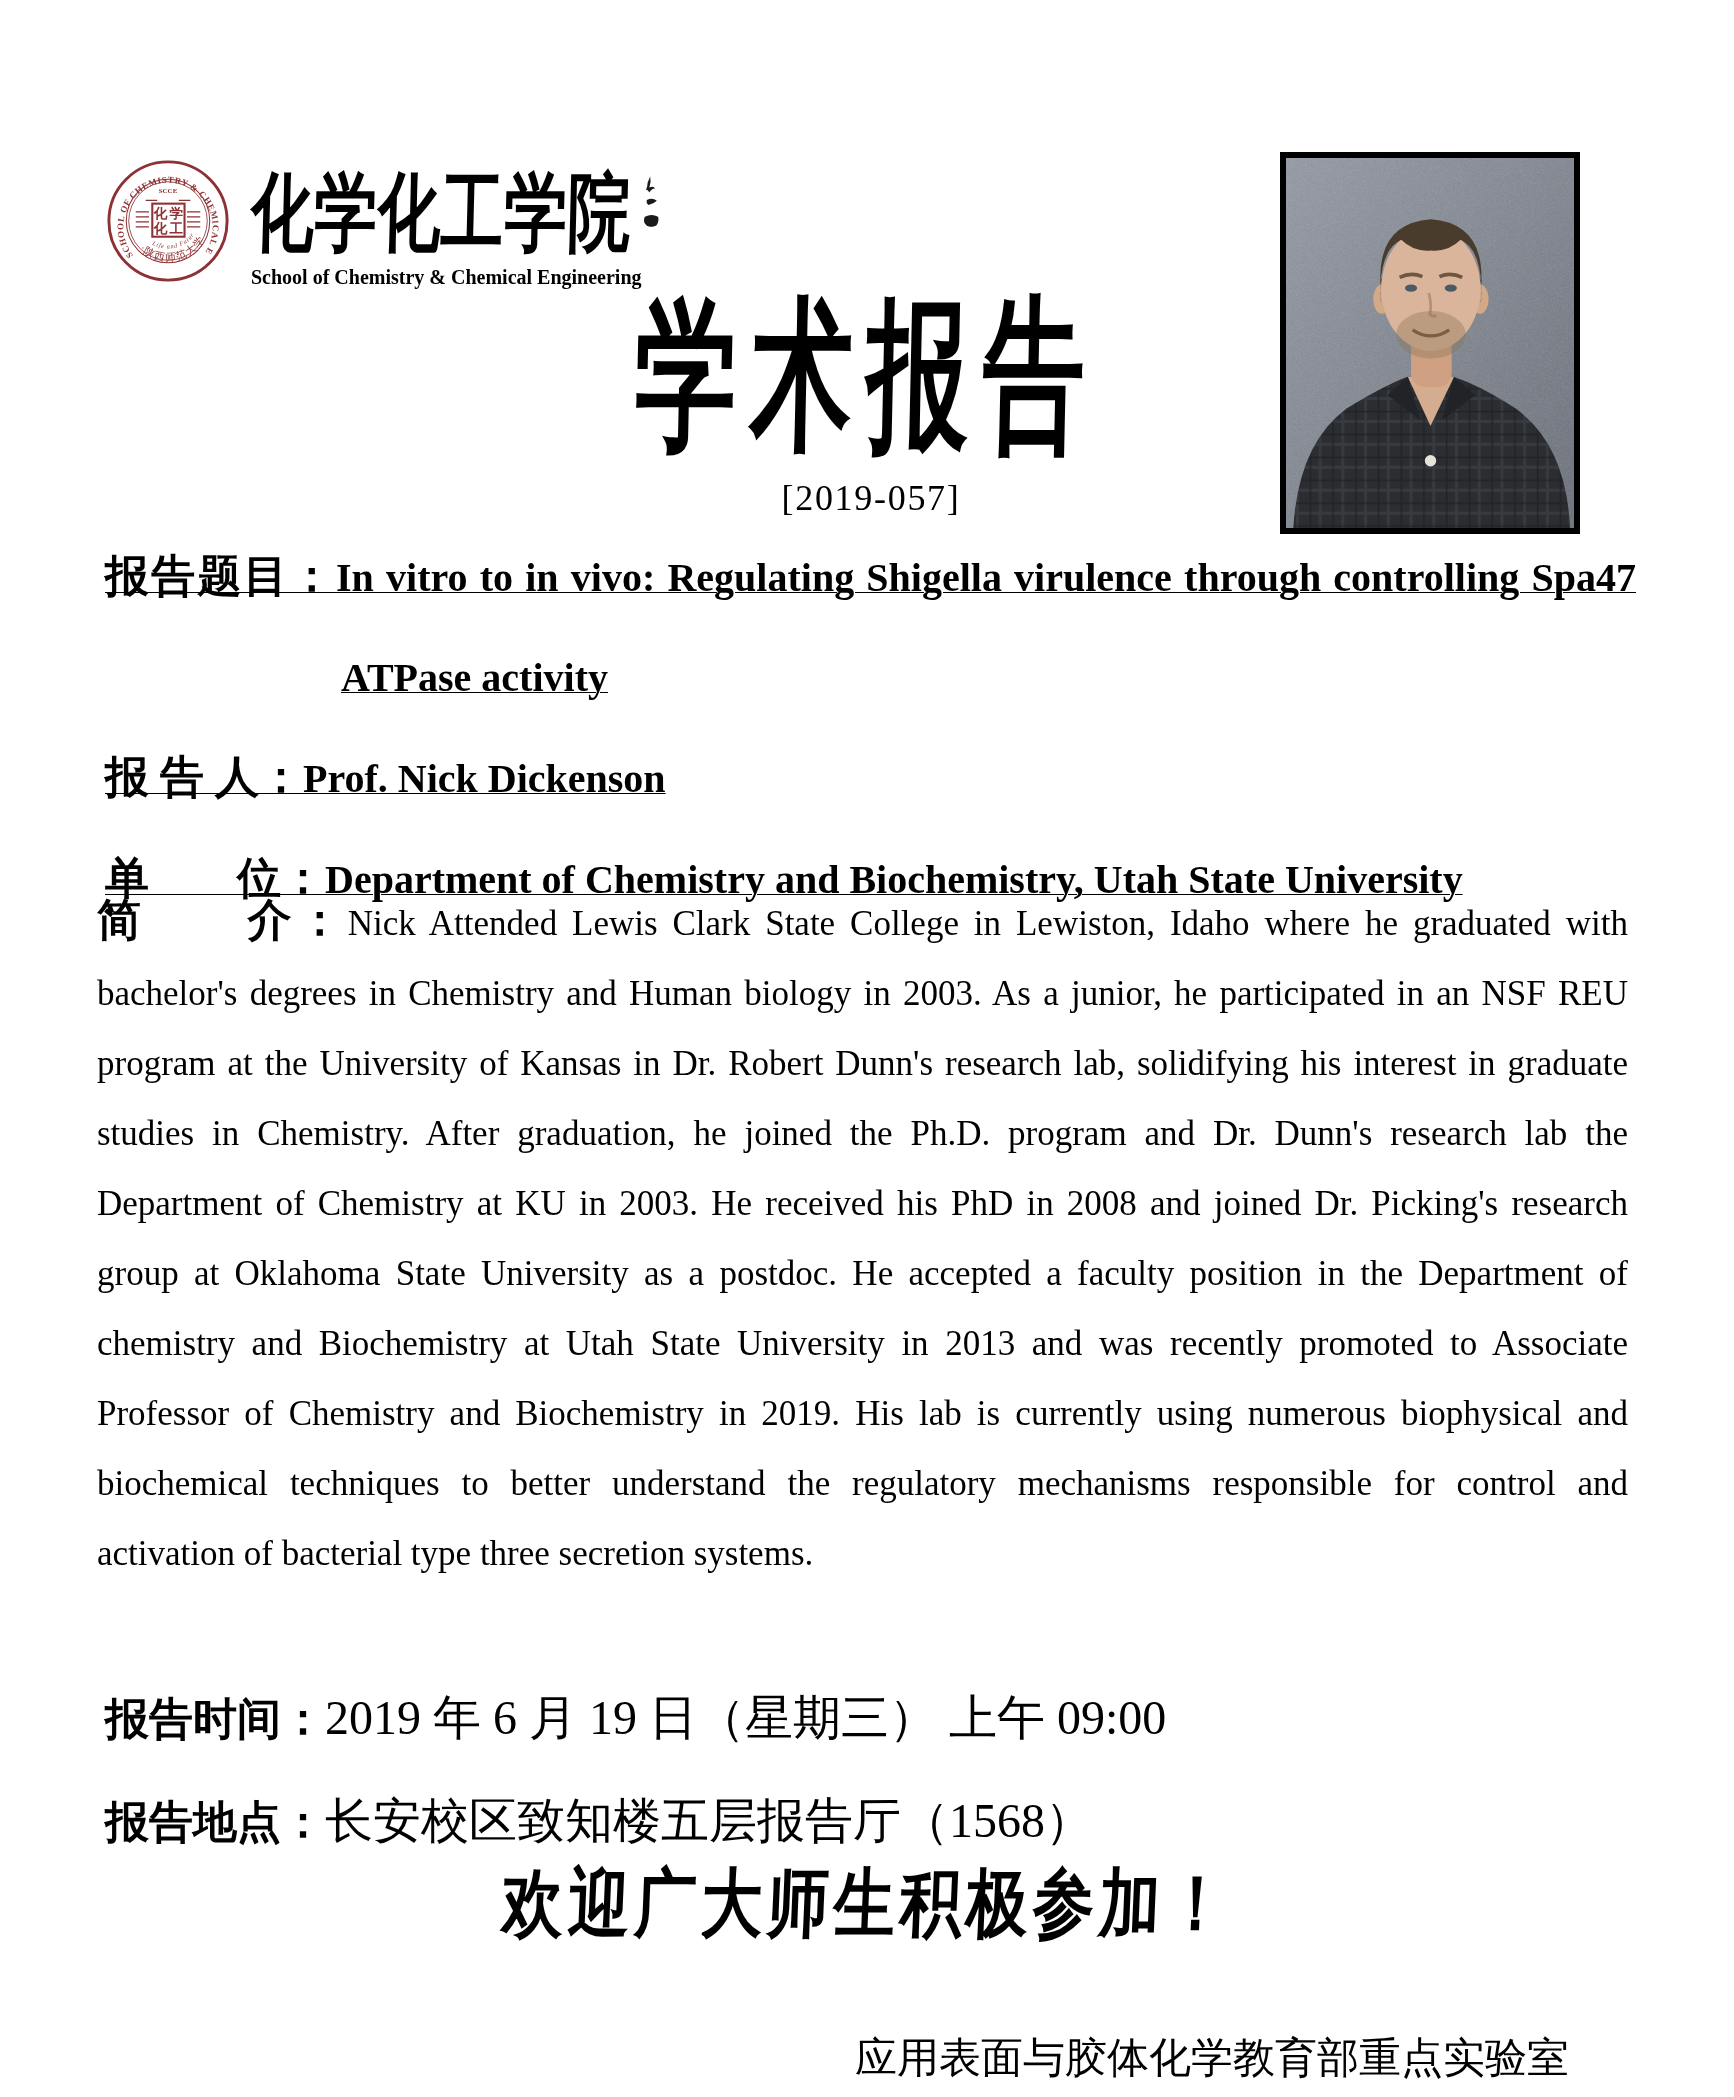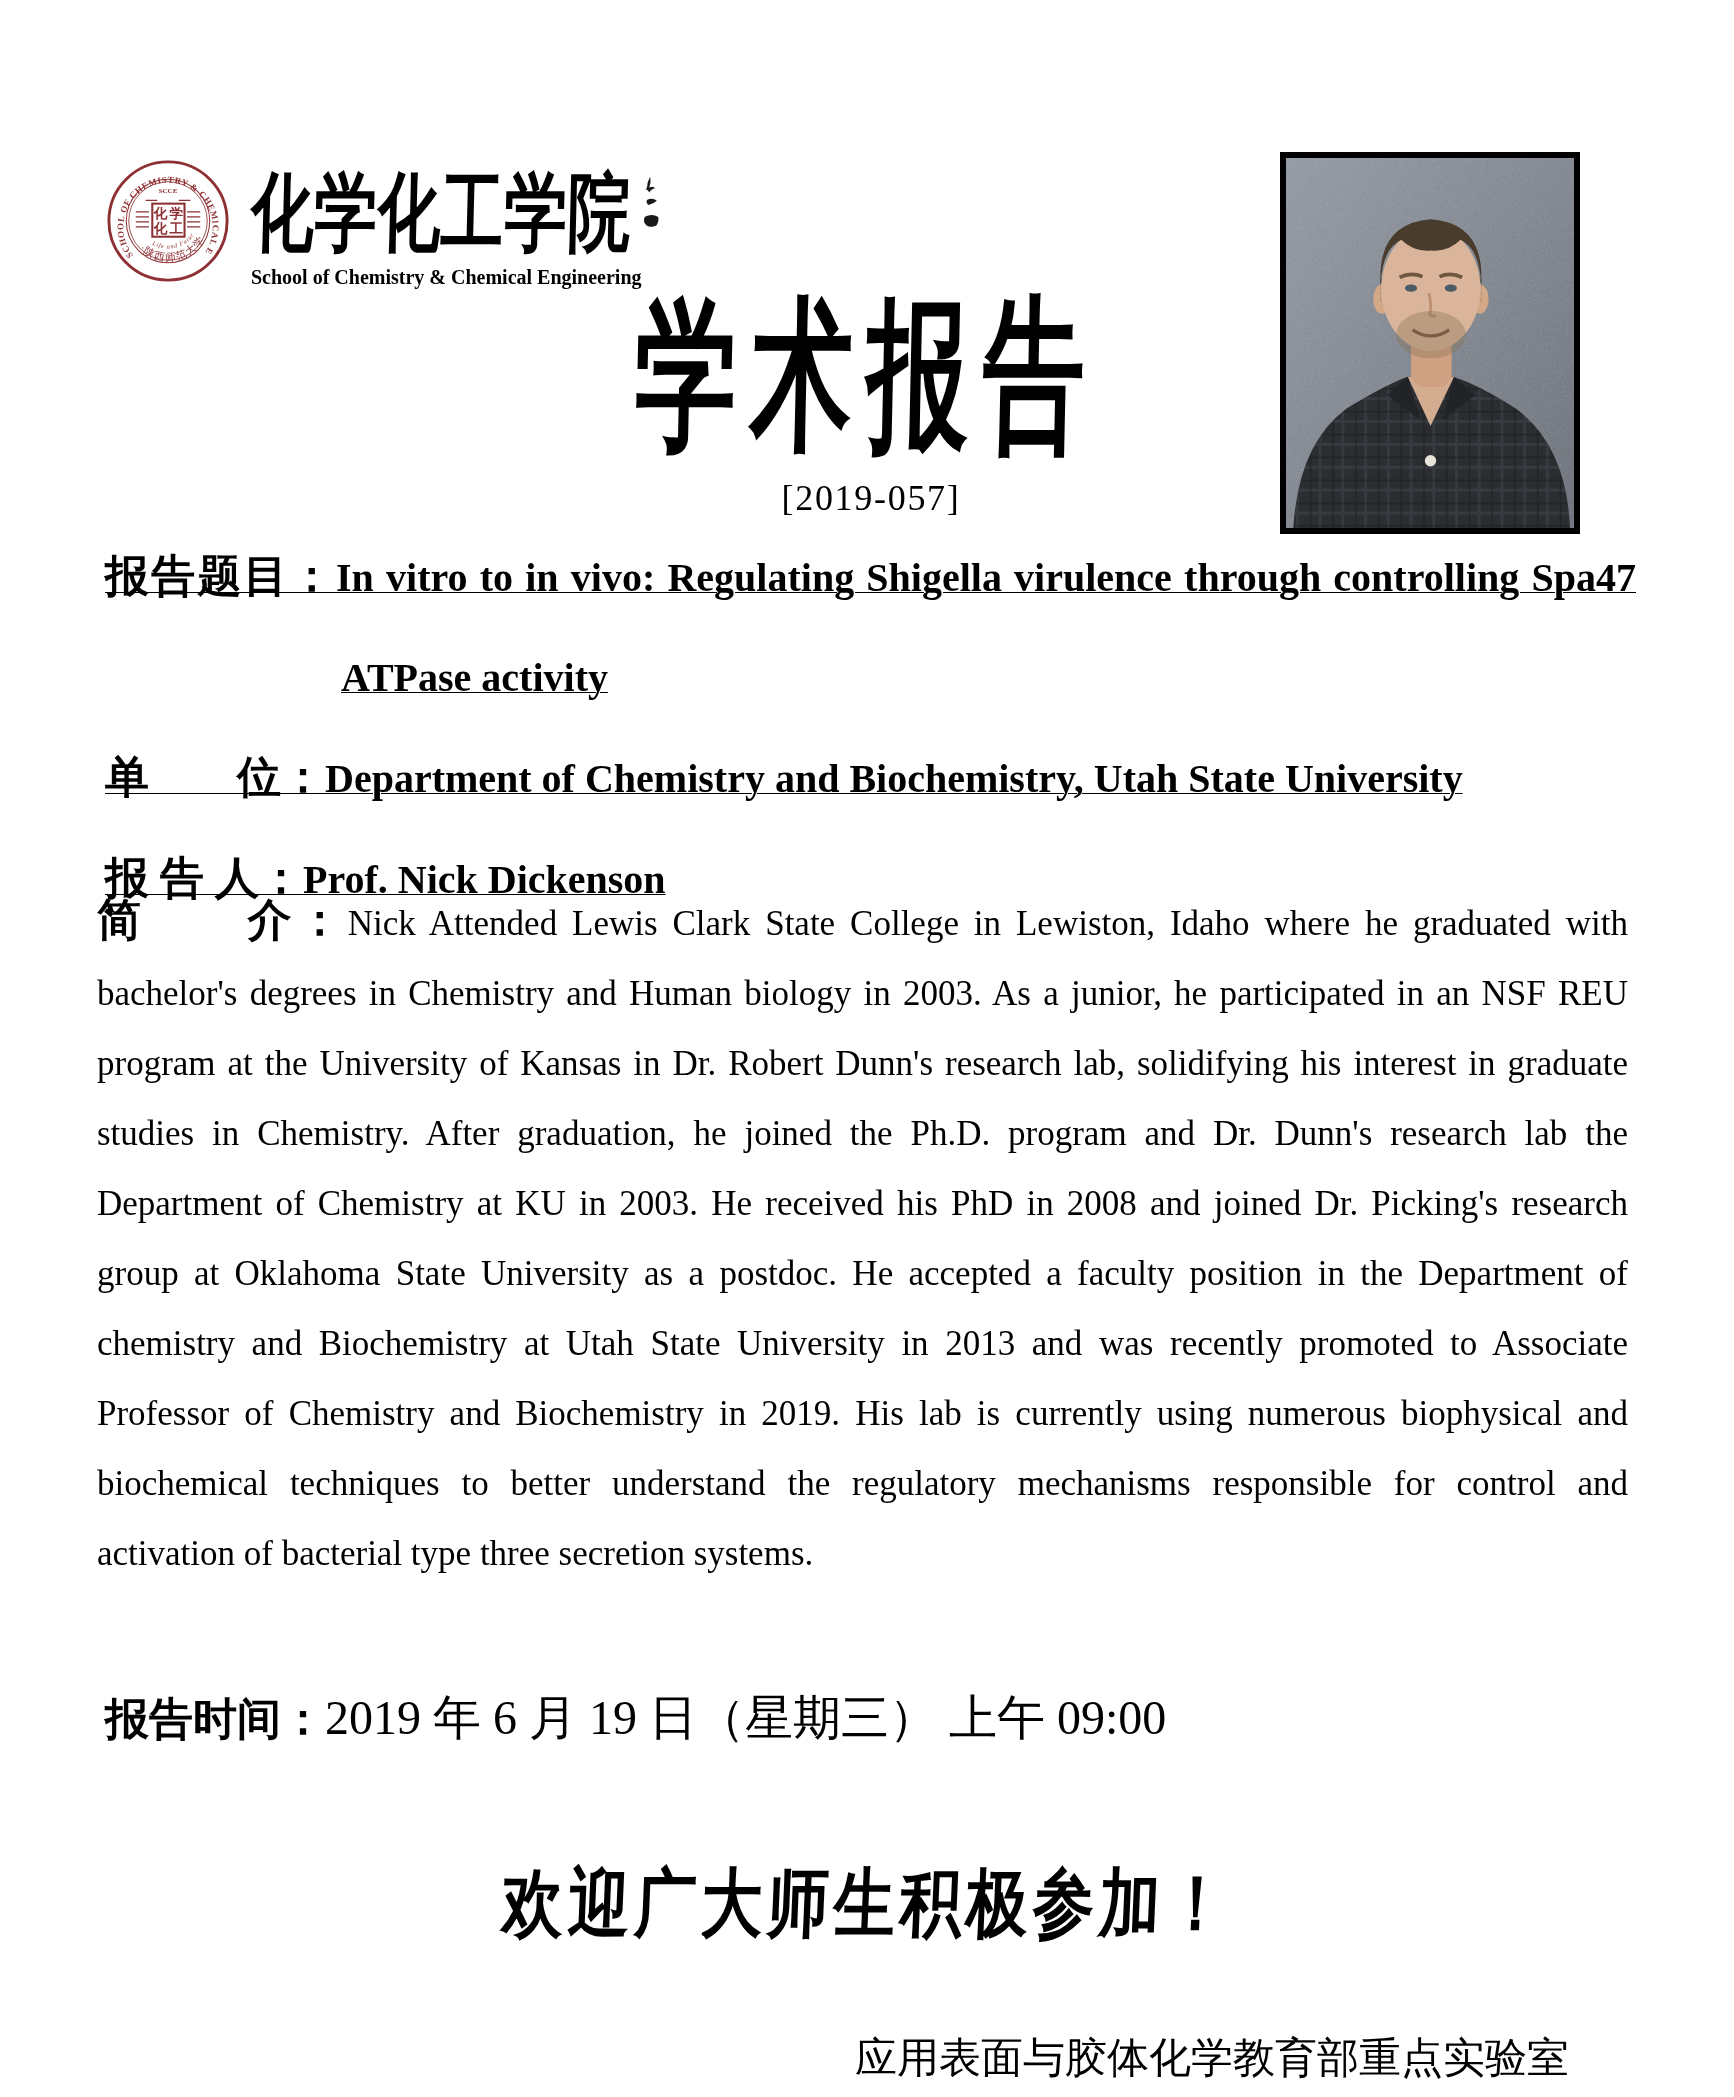--- a/index.html
+++ b/index.html
@@ -184,28 +184,29 @@
   </div>
 
   <div class="cal-title">
     <span class="inner">学术报告</span>
   </div>
 
   <div class="serial">[2019-057]</div>
 
   <div class="meta">
     <p class="p-title"><span class="label-cjk">报告题目：</span><span class="en">In vitro to in vivo: Regulating Shigella virulence through controlling Spa47 ATPase activity</span></p>
+    <p><span class="label-cjk">报 告 人：</span><span class="en">Prof. Nick Dickenson</span></p>
     <p><span class="label-cjk">单　　位：</span><span class="en">Department of Chemistry and Biochemistry, Utah State University</span></p>
-    <p><span class="label-cjk">报 告 人：</span><span class="en">Prof. Nick Dickenson</span></p>
   </div>
 
   <div class="bio"><span class="label-cjk">简　　介：</span><span>Nick Attended Lewis Clark State College in Lewiston, Idaho where he graduated with bachelor's degrees in Chemistry and Human biology in 2003. As a junior, he participated in an NSF REU program at the University of Kansas in Dr. Robert Dunn's research lab, solidifying his interest in graduate studies in Chemistry. After graduation, he joined the Ph.D. program and Dr. Dunn's research lab the Department of Chemistry at KU in 2003.  He received his PhD in 2008 and joined Dr. Picking's research group at Oklahoma State University as a postdoc. He accepted a faculty position in the Department of chemistry and Biochemistry at Utah State University in 2013 and was recently promoted to Associate Professor of Chemistry and Biochemistry in 2019. His lab is currently using numerous biophysical and biochemical techniques to better understand the regulatory mechanisms responsible for control and activation of bacterial type three secretion systems.</span></div>
 
   <div class="schedule">
     <p><span class="label-cjk">报告时间：</span><span class="val">2019 年 6 月 19 日（星期三）  上午 09:00</span></p>
+    <p><span class="label-cjk">报告地点：</span><span class="val">长安校区致知楼五层报告厅（1568）</span></p>
   </div>
 
   <div class="welcome">
     <span class="inner">欢迎广大师生积极参加！</span>
   </div>
 
   <div class="footer">
     <div>应用表面与胶体化学教育部重点实验室</div>
     <div>应用表面与胶体化学创新引智基地</div>
 

